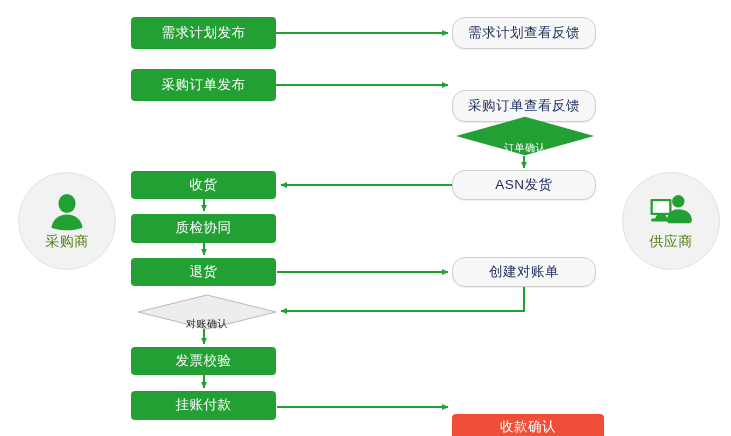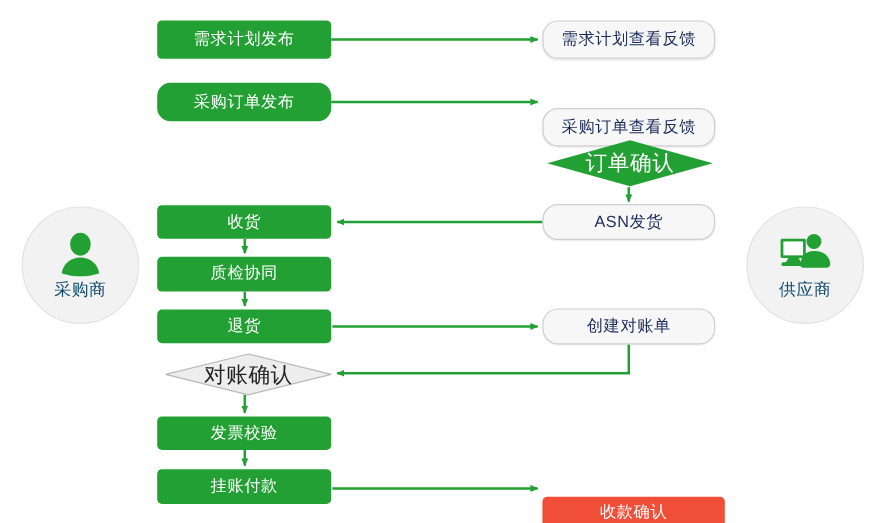--- a/index.html
+++ b/index.html
@@ -61,26 +61,26 @@
     position: absolute;
     box-sizing: border-box;
   }
   .diamond .dshape {
     position: absolute;
     left: 0; top: 0;
     width: 100%; height: 100%;
   }
   .diamond .dlabel {
     position: absolute;
-    left: 0; top: 0;
+    left: 0; top: 12px;
     width: 100%; height: 100%;
     display: flex;
     align-items: center;
     justify-content: center;
-    font-size: 18px;
+    font-size: 10px;
     letter-spacing: .5px;
     white-space: nowrap;
   }
   .diamond.green .dlabel { color: #ffffff; }
   .diamond.grey  .dlabel { color: #222222; }
 
   
   .actor {
     position: absolute;
     width: 98px;
@@ -95,21 +95,21 @@
     justify-content: center;
   }
   .actor .glyph {
     width: 46px;
     height: 40px;
     display: block;
     margin-bottom: 1px;
   }
   .actor .aname {
     font-size: 14px;
-    color: #0c4a6e;
+    color: #4d7c0f;
     letter-spacing: .5px;
     white-space: nowrap;
   }
 </style>
 </head>
 <body>
 
 <div id="canvas">
 
   <svg id="wires" viewBox="0 0 731 436" width="731" height="436">
@@ -172,21 +172,21 @@
   </div>
 
   <div class="node green" style="left:131px; top:17px; width:145px; height:32px;">
     <span>需求计划发布</span>
   </div>
 
   <div class="node plain" style="left:452px; top:17px; width:144px; height:32px;">
     <span>需求计划查看反馈</span>
   </div>
 
-  <div class="node green" style="left:131px; top:69px; width:145px; height:32px;border-radius:11px;">
+  <div class="node green" style="left:131px; top:69px; width:145px; height:32px;">
     <span>采购订单发布</span>
   </div>
 
   <div class="node plain" style="left:452px; top:69px; width:144px; height:32px;margin-top:21px;">
     <span>采购订单查看反馈</span>
   </div>
 
   <div class="diamond green" style="left:455px; top:116px; width:140px; height:40px;">
     <svg class="dshape" viewBox="0 0 140 40" preserveAspectRatio="none">
       <polygon points="70,0.8 139,20 70,39.2 1,20" fill="#22a033"></polygon>

